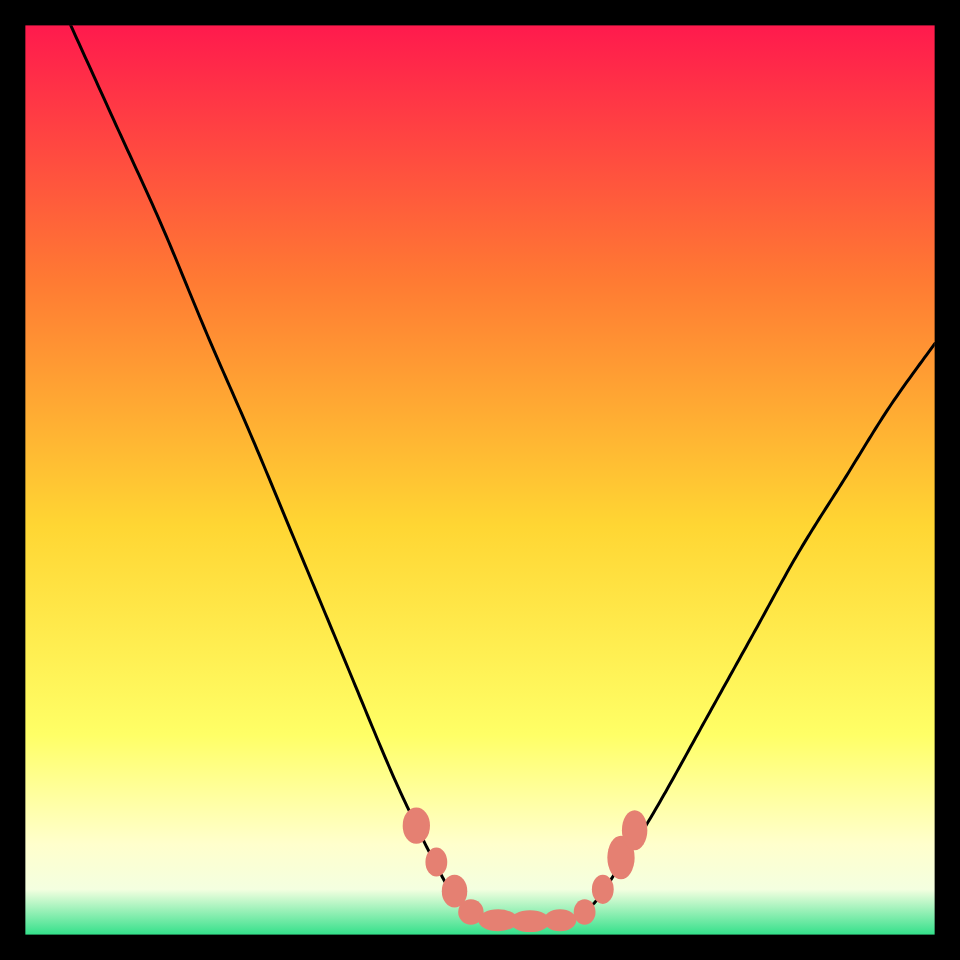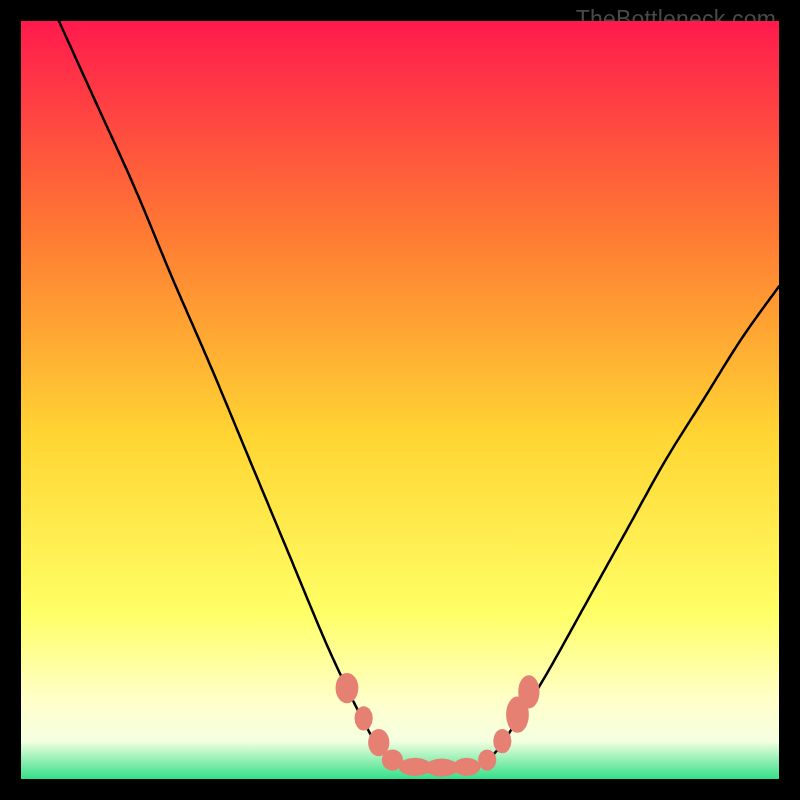--- a/index.html
+++ b/index.html
@@ -34,21 +34,20 @@
     font-size: 23px;
     font-weight: 500;
     letter-spacing: 0.2px;
   }
   svg { display: block; }
 </style>
 </head>
 <body>
 
 <div class="frame">
-  <div class="watermark">TheBottleneck.com</div>
   <div class="plot">
     <svg id="chart-svg" width="758" height="758" viewBox="0 0 758 758" preserveAspectRatio="none">
       <defs>
         <linearGradient id="bg-grad" x1="0" y1="0" x2="0" y2="1">
           <stop id="g0" offset="0%" stop-color="#ff1a4d"></stop>
           <stop id="g1" offset="28%" stop-color="#ff7a33"></stop>
           <stop id="g2" offset="55%" stop-color="#ffd633"></stop>
           <stop id="g3" offset="78%" stop-color="#ffff66"></stop>
           <stop id="g4" offset="90%" stop-color="#ffffcc"></stop>
           <stop id="g5" offset="95%" stop-color="#f4ffe0"></stop>

